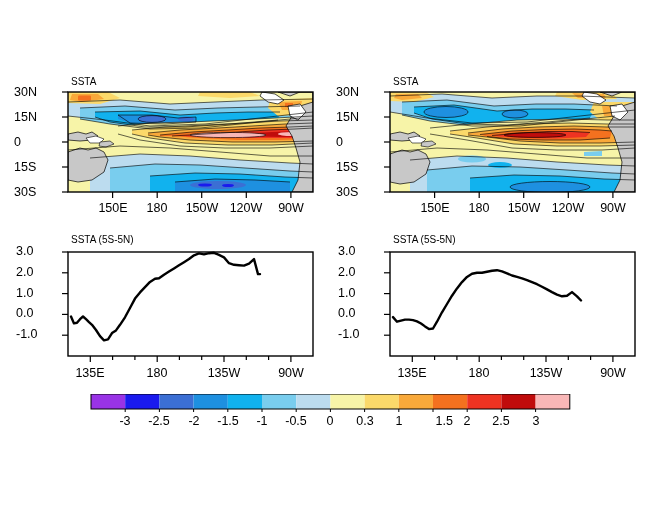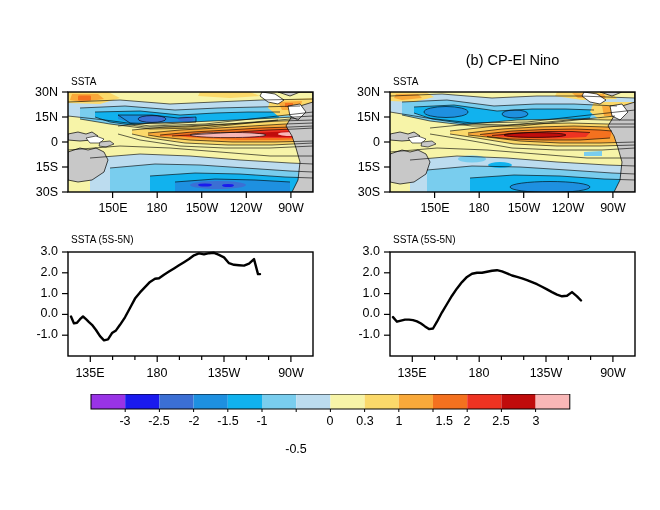--- a/index.html
+++ b/index.html
@@ -13,34 +13,33 @@
   .ptitle{
     position:absolute;font-size:14.5px;font-weight:400;
     text-align:center;white-space:nowrap;letter-spacing:0px;
   }
   .subtitle{
     position:absolute;font-size:10px;white-space:nowrap;
   }
   .axlab{
     position:absolute;font-size:12.5px;white-space:nowrap;
   }
-  .ylab{text-align:right;}
+  .ylab{}
   svg{display:block;}
   .cbar-lab{
     position:absolute;font-size:12.5px;white-space:nowrap;
     text-align:center;
   }
 </style>
 </head>
 <body>
 
 <div class="figure">
 
 
-  <div class="ptitle" style="left:390px;top:52px;width:245px;">(b) CP-El Nino</div>
 
   <div class="subtitle" style="left:71px;top:76px;">SSTA</div>
 
   <div class="panel" style="left:0px;top:90px;">
     <svg width="330" height="120" viewBox="0 0 330 120">
       <defs>
         <clipPath id="clipA">
             <rect x="68" y="2" width="245" height="100"></rect>
           </clipPath>
       </defs>
@@ -360,21 +359,21 @@
         <line x1="535.6" y1="15" x2="535.6" y2="18"></line>
       </g>
     </svg>
   </div>
 
   <div class="cbar-lab" style="left:105px;top:414px;width:40px;">-3</div>
   <div class="cbar-lab" style="left:139px;top:414px;width:40px;">-2.5</div>
   <div class="cbar-lab" style="left:174px;top:414px;width:40px;">-2</div>
   <div class="cbar-lab" style="left:208px;top:414px;width:40px;">-1.5</div>
   <div class="cbar-lab" style="left:242px;top:414px;width:40px;">-1</div>
-  <div class="cbar-lab" style="left:276px;top:414px;width:40px;margin-top:28px;">-0.5</div>
+  <div class="cbar-lab" style="left:276px;top:414px;width:40px;">-0.5</div>
   <div class="cbar-lab" style="left:310px;top:414px;width:40px;">0</div>
   <div class="cbar-lab" style="left:345px;top:414px;width:40px;">0.3</div>
   <div class="cbar-lab" style="left:379px;top:414px;width:40px;">1</div>
   <div class="cbar-lab" style="left:413px;top:414px;width:40px;text-align:right;">1.5</div>
   <div class="cbar-lab" style="left:447px;top:414px;width:40px;">2</div>
   <div class="cbar-lab" style="left:481px;top:414px;width:40px;">2.5</div>
   <div class="cbar-lab" style="left:516px;top:414px;width:40px;">3</div>
 
 </div>
 

